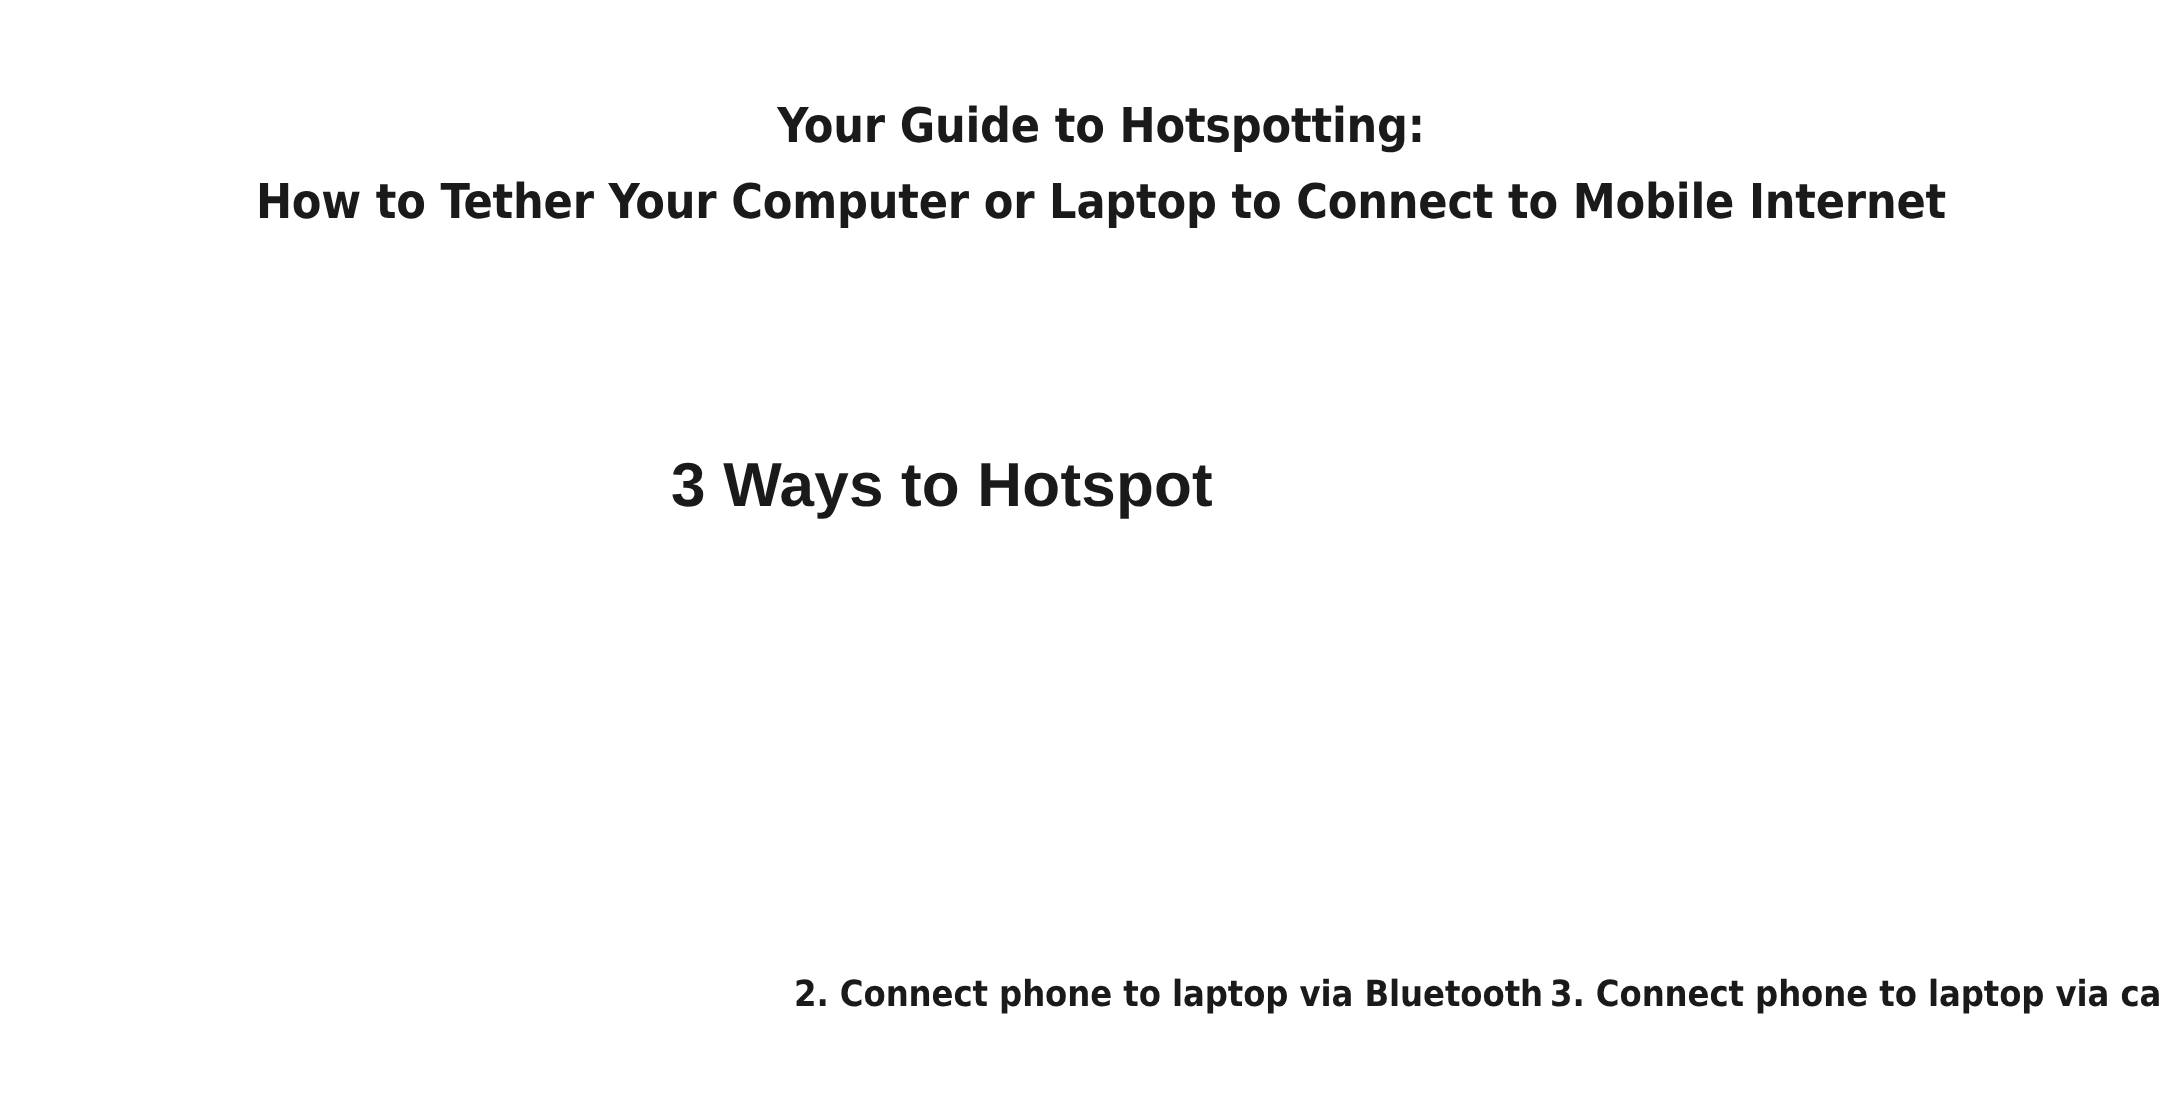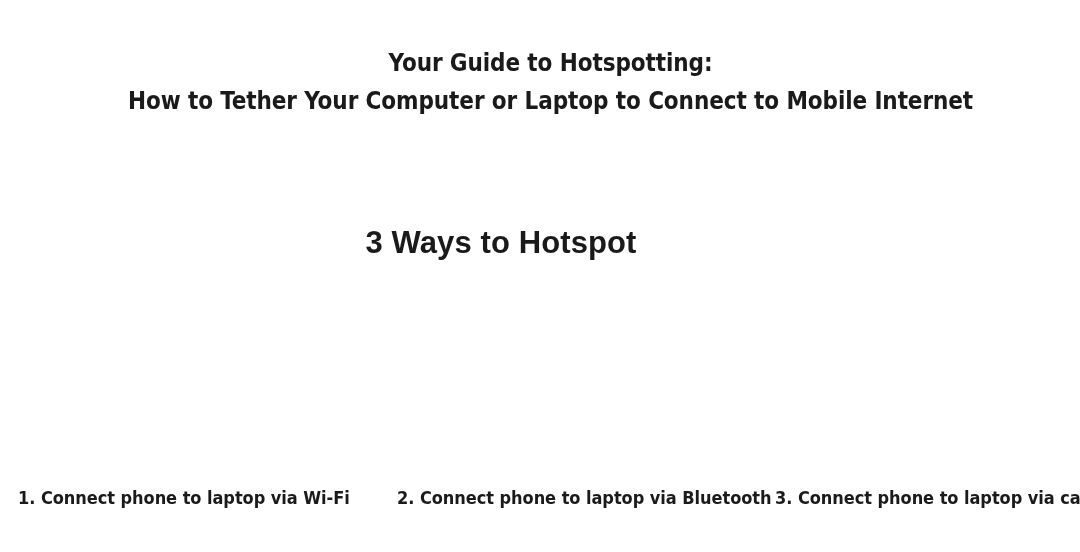--- a/index.html
+++ b/index.html
@@ -42,21 +42,20 @@
     margin-left: 21px;
   }
 
   
   .section-heading {
     position: absolute;
     top: 225px;
     left: 0;
     width: 920px;
     text-align: center;
-    padding-left: 30px;
   }
   .section-heading-text {
     display: inline-block;
     font-family: "Liberation Sans", "DejaVu Sans", sans-serif;
     font-weight: 700;
     font-size: 31px;
     line-height: 36px;
     letter-spacing: 0.1px;
     color: #1a1a1a;
     white-space: nowrap;
@@ -117,18 +116,17 @@
     <span class="section-heading-text">3 Ways to Hotspot</span>
   </div>
 
   <div class="illustration-band">
     <div class="illustration-slot"></div>
     <div class="illustration-slot"></div>
     <div class="illustration-slot"></div>
   </div>
 
   <div class="caption-row">
-    <span class="caption caption-1">1. Connect phone to laptop via Wi-Fi</span>
     <span class="caption caption-2">2. Connect phone to laptop via Bluetooth</span>
     <span class="caption caption-3">3. Connect phone to laptop via cable</span>
   </div>
 
 </div>
 
 </body></html>

